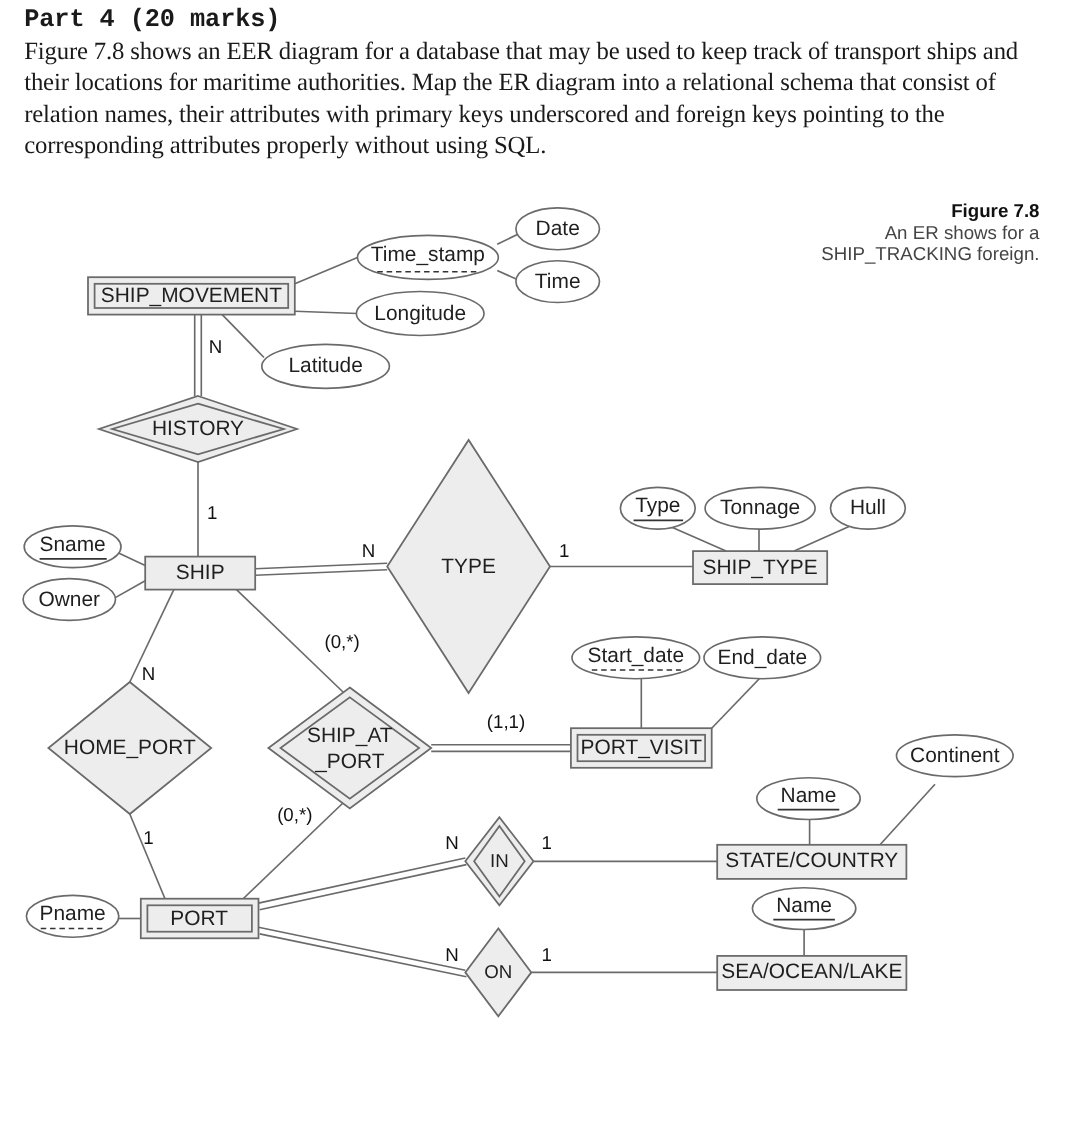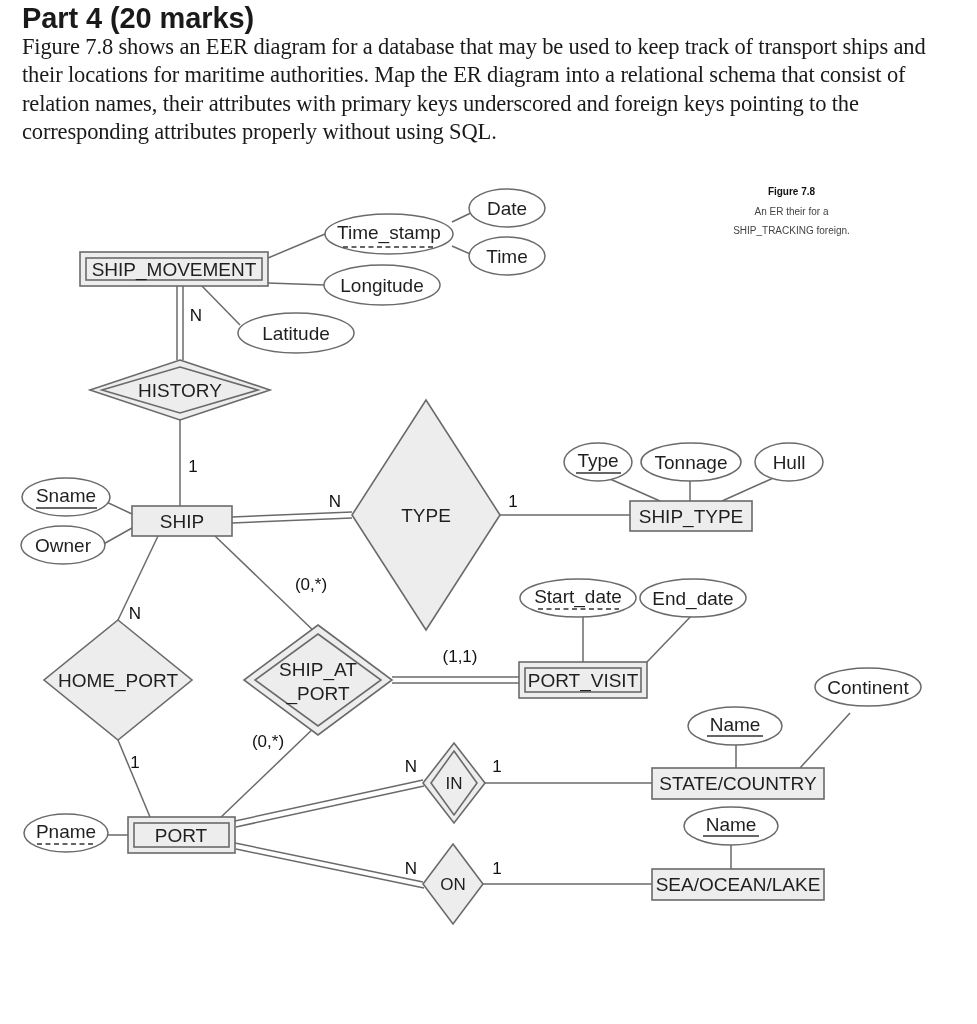--- a/index.html
+++ b/index.html
@@ -17,43 +17,43 @@
   }
 
   
   #question-block {
     position: absolute;
     left: 22px;
     top: 4px;
     width: 920px;
   }
   #question-title {
-    font-family: Liberation Sans, sans-serif;
+    font-family: Liberation Mono, monospace;
     font-weight: bold;
-    font-size: 29px;
+    font-size: 23px;
     line-height: 28px;
     margin: 0 0 1px 0;
     letter-spacing: -0.1px;
   }
   #question-body {
     font-family: "Liberation Serif", serif;
     font-size: 22.5px;
     line-height: 28.4px;
     margin: 0;
     letter-spacing: -0.15px;
   }
 
   
   #figure-caption {
     position: absolute;
-    left: 619px;
+    left: 600px;
     top: 182px;
     width: 345px;
-    text-align: center;
-    font-size: 10px;
+    text-align: right;
+    font-size: 17px;
     line-height: 19.5px;
     color: #444;
   }
   #figure-caption .cap-title {
     font-weight: bold;
     color: #111;
     display: block;
   }
 
   
@@ -83,21 +83,21 @@
 </head>
 <body>
 
 <div id="question-block">
   <h1 id="question-title">Part 4 (20 marks)</h1>
   <p id="question-body">Figure 7.8 shows an EER diagram for a database that may be used to keep track of transport ships and their locations for maritime authorities. Map the ER diagram into a relational schema that consist of relation names, their attributes with primary keys underscored and foreign keys pointing to the corresponding attributes properly without using SQL.</p>
 </div>
 
 <div id="figure-caption">
   <span class="cap-title">Figure 7.8</span>
-  <span>An ER their for a</span><br>
+  <span>An ER shows for a</span><br>
   <span>SHIP_TRACKING foreign.</span>
 </div>
 
 <div id="diagram">
 <svg width="977" height="780" viewBox="0 0 977 780" xmlns="http://www.w3.org/2000/svg">
 
   <defs>
     <style>
       .shape   { fill: #ededed; stroke: #6a6a6a; stroke-width: 1.6; }
       .shape2  { fill: none;    stroke: #6a6a6a; stroke-width: 1.6; }

